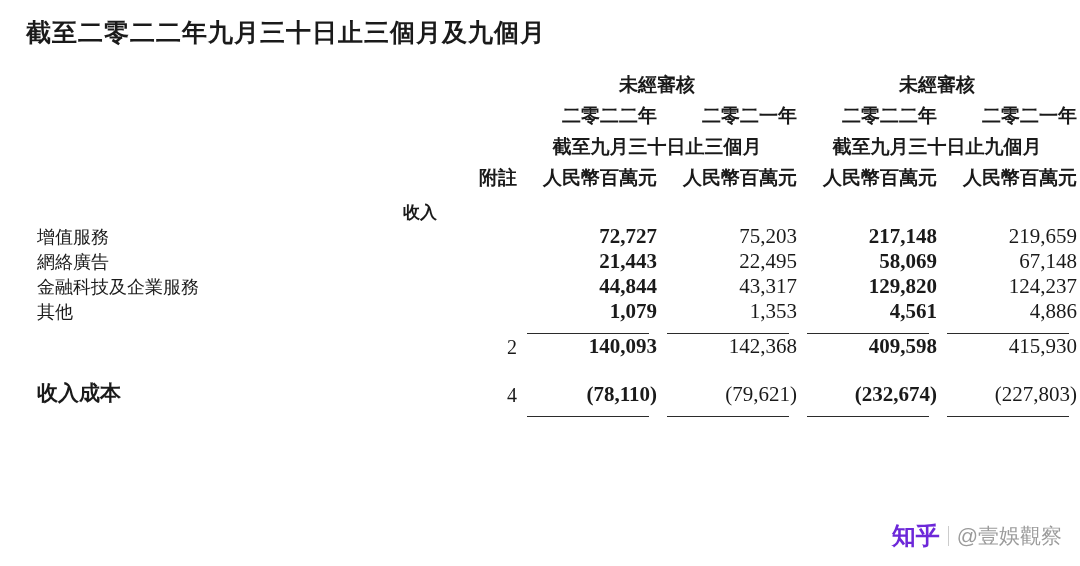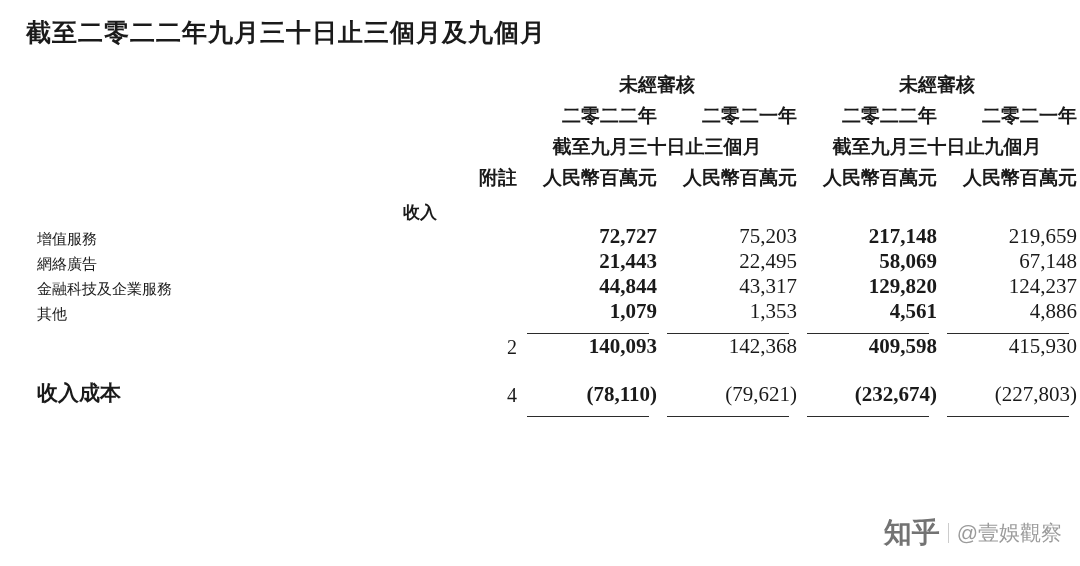--- a/index.html
+++ b/index.html
@@ -86,21 +86,21 @@
     height: 31px;
   }
   .sec-label {
     font-size: 17px;
     font-weight: bold;
     padding: 6px 0 2px 2px;
     white-space: nowrap;
     text-align: right;
   }
   .item-label {
-    font-size: 15px;
+    font-size: 18px;
     padding: 5px 0 3px 28px;
     white-space: nowrap;
   }
   .tot-label {
     font-size: 21px;
     font-weight: bold;
     padding: 6px 0 4px 2px;
     white-space: nowrap;
   }
   .note-cell {
@@ -133,22 +133,22 @@
     display: flex;
     align-items: center;
     gap: 8px;
     color: #9b9b9b;
     font-family: "Liberation Sans", sans-serif;
     font-size: 21px;
     white-space: nowrap;
   }
   .watermark .zhihu {
     font-weight: bold;
-    font-size: 28px;
-    color: #737373;
+    font-size: 24px;
+    color: #6d28d9;
   }
   .watermark .sep {
     display: inline-block;
     width: 1px;
     height: 20px;
     background: #cccccc;
   }
 </style>
 </head>
 <body>

